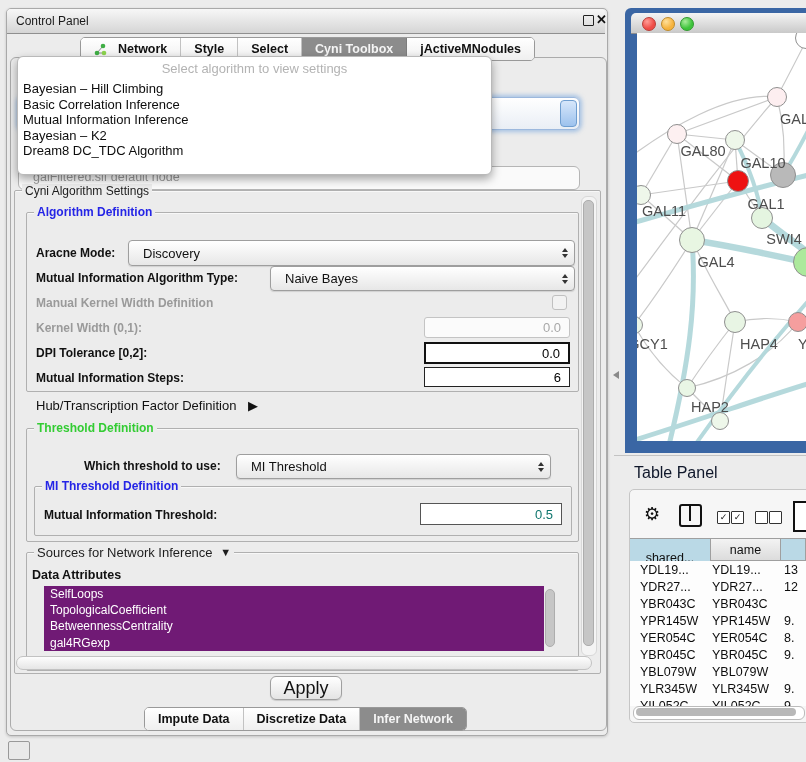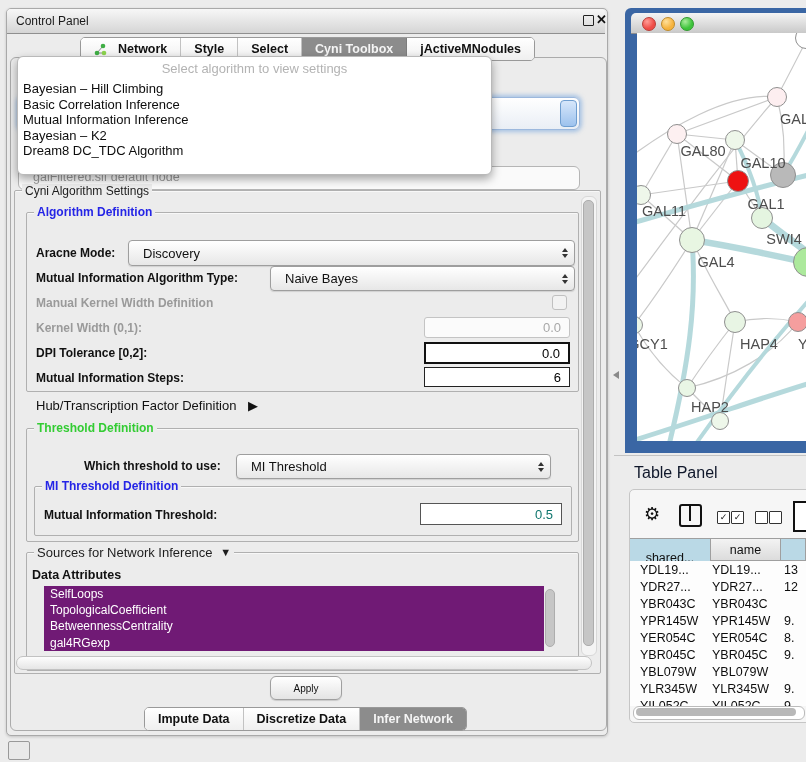--- a/index.html
+++ b/index.html
@@ -64,21 +64,21 @@
   .disclosure{font-size:12px;color:#111;}
   
   .vtrack{background:#f4f4f4;border:1px solid #d8d8d8;border-radius:6px;}
   .vthumb{background:#c6c6c6;border:1px solid #adadad;border-radius:5px;}
   .hpill{border:1px solid #c2c2c2;border-radius:7px;background:linear-gradient(#fdfdfd,#e6e6e6);}
   
   .attr-list{background:#701a75;overflow:hidden;}
   .attr-list .li{height:16.2px;line-height:16.2px;color:#fff;font-size:12px;padding-left:6px;white-space:nowrap;}
   
   .push-btn{border:1px solid #9f9f9f;border-radius:6px;background:linear-gradient(#ffffff,#e4e4e4);
-    font-size:10px;display:flex;align-items:center;justify-content:center;box-shadow:0 1px 1px rgba(0,0,0,.15);}
+    font-size:18px;display:flex;align-items:center;justify-content:center;box-shadow:0 1px 1px rgba(0,0,0,.15);}
   
   .net-frame{left:625px;top:8px;width:181px;height:445px;background:#3a66a4;border-radius:6px 0 0 0;}
   .net-titlebar{left:631px;top:13px;width:175px;height:20px;background:linear-gradient(#f4f4f4,#c9c9c9);
     border-radius:5px 0 0 0;border-bottom:1px solid #8e8e8e;}
   .tl{width:12px;height:12px;border-radius:50%;top:17px;}
   .tl.red{background:radial-gradient(circle at 35% 30%,#ff9d96,#ef4d47 60%);border:1px solid #b93c36;}
   .tl.yel{background:radial-gradient(circle at 35% 30%,#ffe09a,#f6b33e 60%);border:1px solid #c08a27;}
   .tl.grn{background:radial-gradient(circle at 35% 30%,#a9eb9b,#3ec43b 60%);border:1px solid #2e9a2c;}
   .net-canvas{left:637px;top:33px;width:169px;height:408px;background:#ffffff;overflow:hidden;}
   .gnode{position:absolute;border-radius:50%;border:1px solid #8f8f8f;box-sizing:border-box;}

